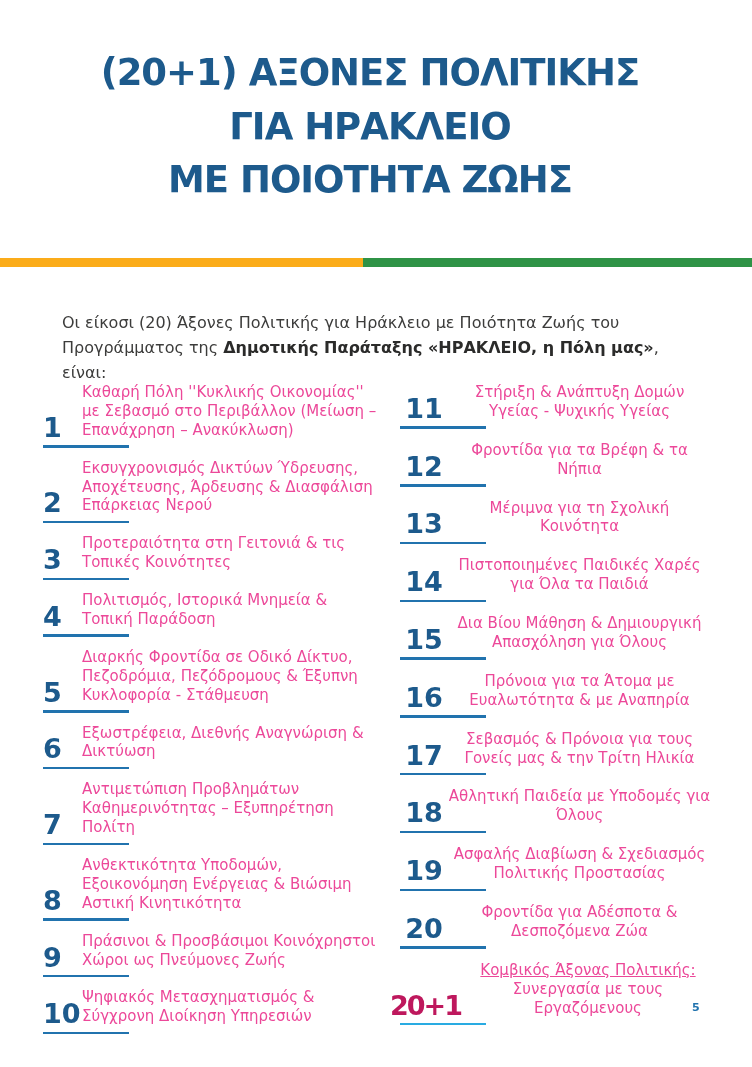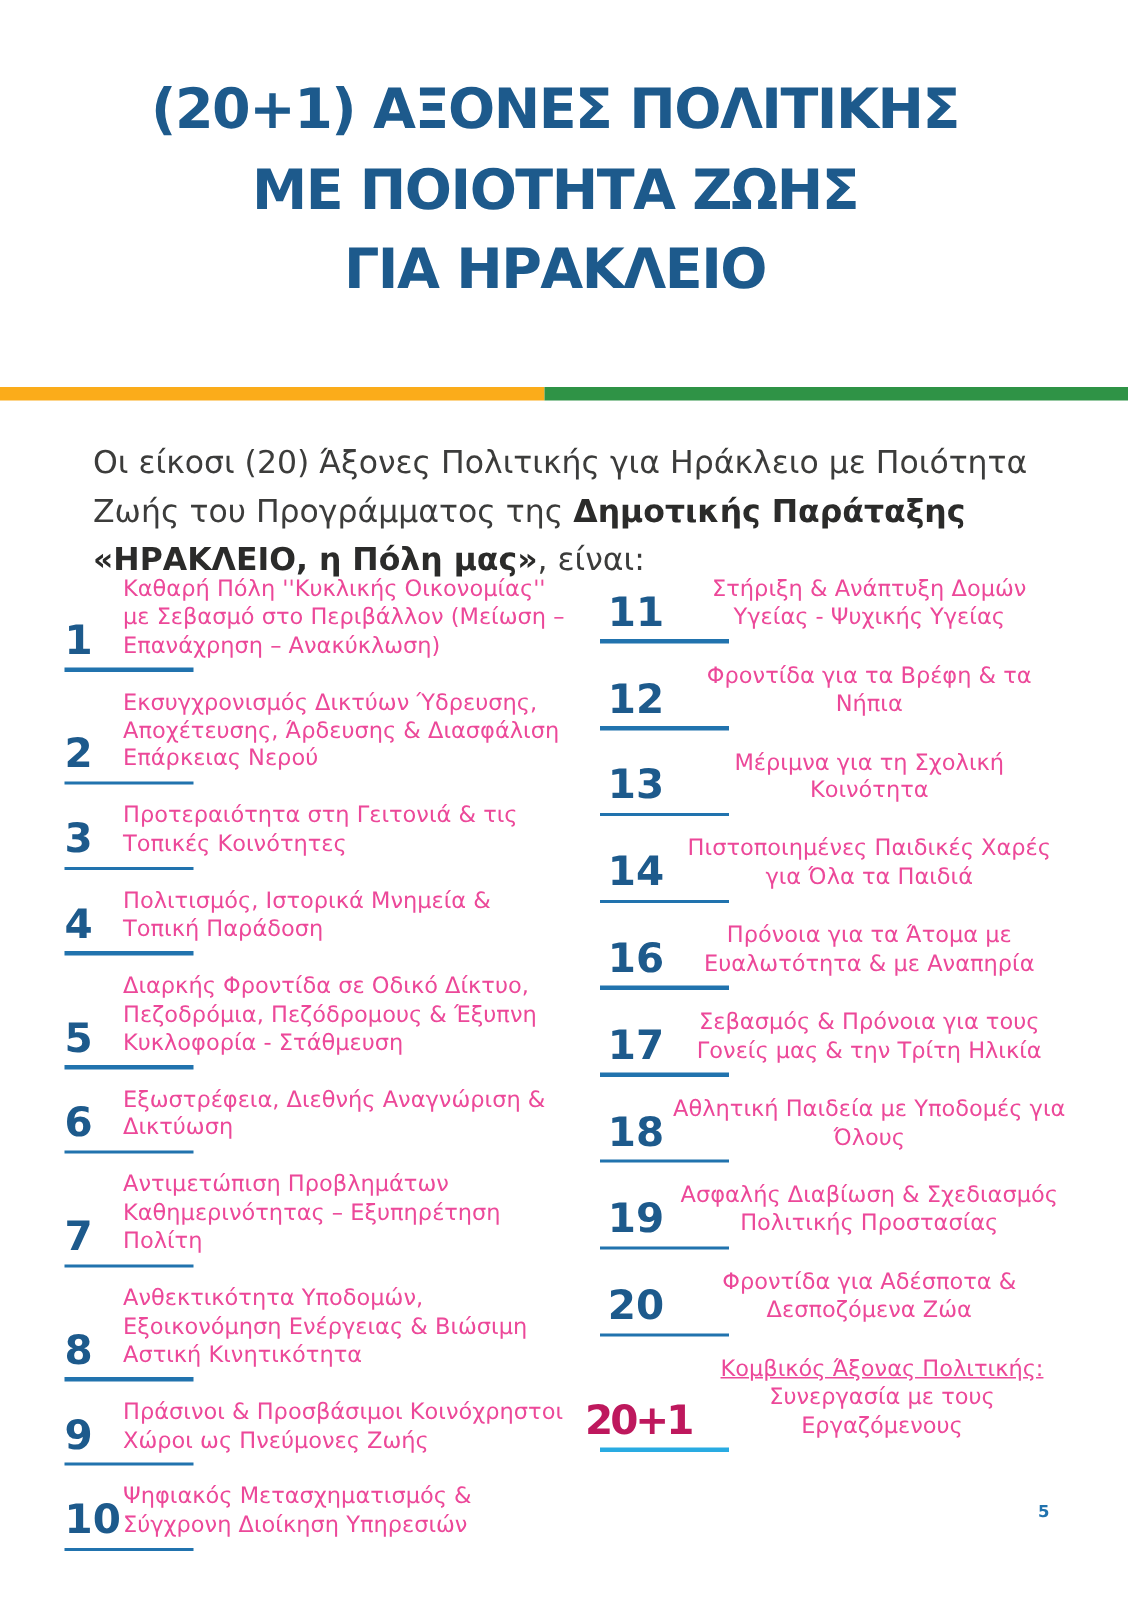--- a/index.html
+++ b/index.html
@@ -8,22 +8,22 @@
     font-family:"DejaVu Sans","Liberation Sans",sans-serif;
   }
   .page-title{
     position:absolute;top:46px;left:0;width:740px;text-align:center;
     color:#1d5a8c;font-weight:bold;font-size:37px;line-height:1.45;letter-spacing:-1px;
   }
   .divider{position:absolute;top:258px;left:0;width:752px;height:9px;display:flex;}
   .divider .seg-orange{width:363px;height:100%;background:#fbac1a;}
   .divider .seg-green{flex:1;height:100%;background:#2f9346;}
   .intro{
-    position:absolute;left:62px;top:292px;width:628px;
-    color:#3c3c3b;font-size:21px;line-height:1.55;
+    position:absolute;left:62px;top:311px;width:628px;
+    color:#3c3c3b;font-size:16px;line-height:1.55;
   }
   .intro b{color:#2b2b2a;}
   .columns{position:absolute;left:43px;top:383px;width:672px;display:flex;}
   .col{display:flex;flex-direction:column;}
   .col-left{width:334px;margin-right:23px;}
   .col-right{width:315px;text-align:center;}
   .axis-item{position:relative;display:flex;align-items:flex-end;margin-bottom:19px;}
   .col-right .axis-item{margin-bottom:20px;}
   .axis-num{
     flex:0 0 39px;color:#1d5a8c;font-weight:bold;font-size:27px;line-height:0.85;
@@ -41,22 +41,22 @@
   .axis-item.accent .axis-text .u{display:block;text-decoration:underline;}
   .page-number{
     position:absolute;left:692px;top:1001px;color:#2173ae;font-weight:bold;font-size:11px;
   }
 </style>
 </head>
 <body>
 
 <div class="page-title">
   <div>(20+1) ΑΞΟΝΕΣ ΠΟΛΙΤΙΚΗΣ</div>
+  <div>ΓΙΑ ΗΡΑΚΛΕΙΟ</div>
   <div>ΜΕ ΠΟΙΟΤΗΤΑ ΖΩΗΣ</div>
-  <div>ΓΙΑ ΗΡΑΚΛΕΙΟ</div>
 </div>
 
 <div class="divider">
   <div class="seg-orange"></div>
   <div class="seg-green"></div>
 </div>
 
 <div class="intro"><span>Οι είκοσι (20) Άξονες Πολιτικής για Ηράκλειο με Ποιότητα Ζωής του Προγράμματος της </span><b>Δημοτικής Παράταξης «ΗΡΑΚΛΕΙΟ, η Πόλη μας»</b><span>, είναι:</span></div>
 
 <div class="columns">
@@ -127,20 +127,25 @@
         <div class="axis-num">13</div>
         <div class="axis-text">Μέριμνα για τη Σχολική Κοινότητα</div>
         <div class="num-underline"></div>
       </div>
       <div class="axis-item">
         <div class="axis-num">14</div>
         <div class="axis-text">Πιστοποιημένες Παιδικές Χαρές για Όλα τα Παιδιά</div>
         <div class="num-underline"></div>
       </div>
       <div class="axis-item">
+        <div class="axis-num">15</div>
+        <div class="axis-text">Δια Βίου Μάθηση &amp; Δημιουργική Απασχόληση για Όλους</div>
+        <div class="num-underline"></div>
+      </div>
+      <div class="axis-item">
         <div class="axis-num">16</div>
         <div class="axis-text">Πρόνοια για τα Άτομα με Ευαλωτότητα &amp; με Αναπηρία</div>
         <div class="num-underline"></div>
       </div>
       <div class="axis-item">
         <div class="axis-num">17</div>
         <div class="axis-text">Σεβασμός &amp; Πρόνοια για τους Γονείς μας &amp; την Τρίτη Ηλικία</div>
         <div class="num-underline"></div>
       </div>
       <div class="axis-item">

